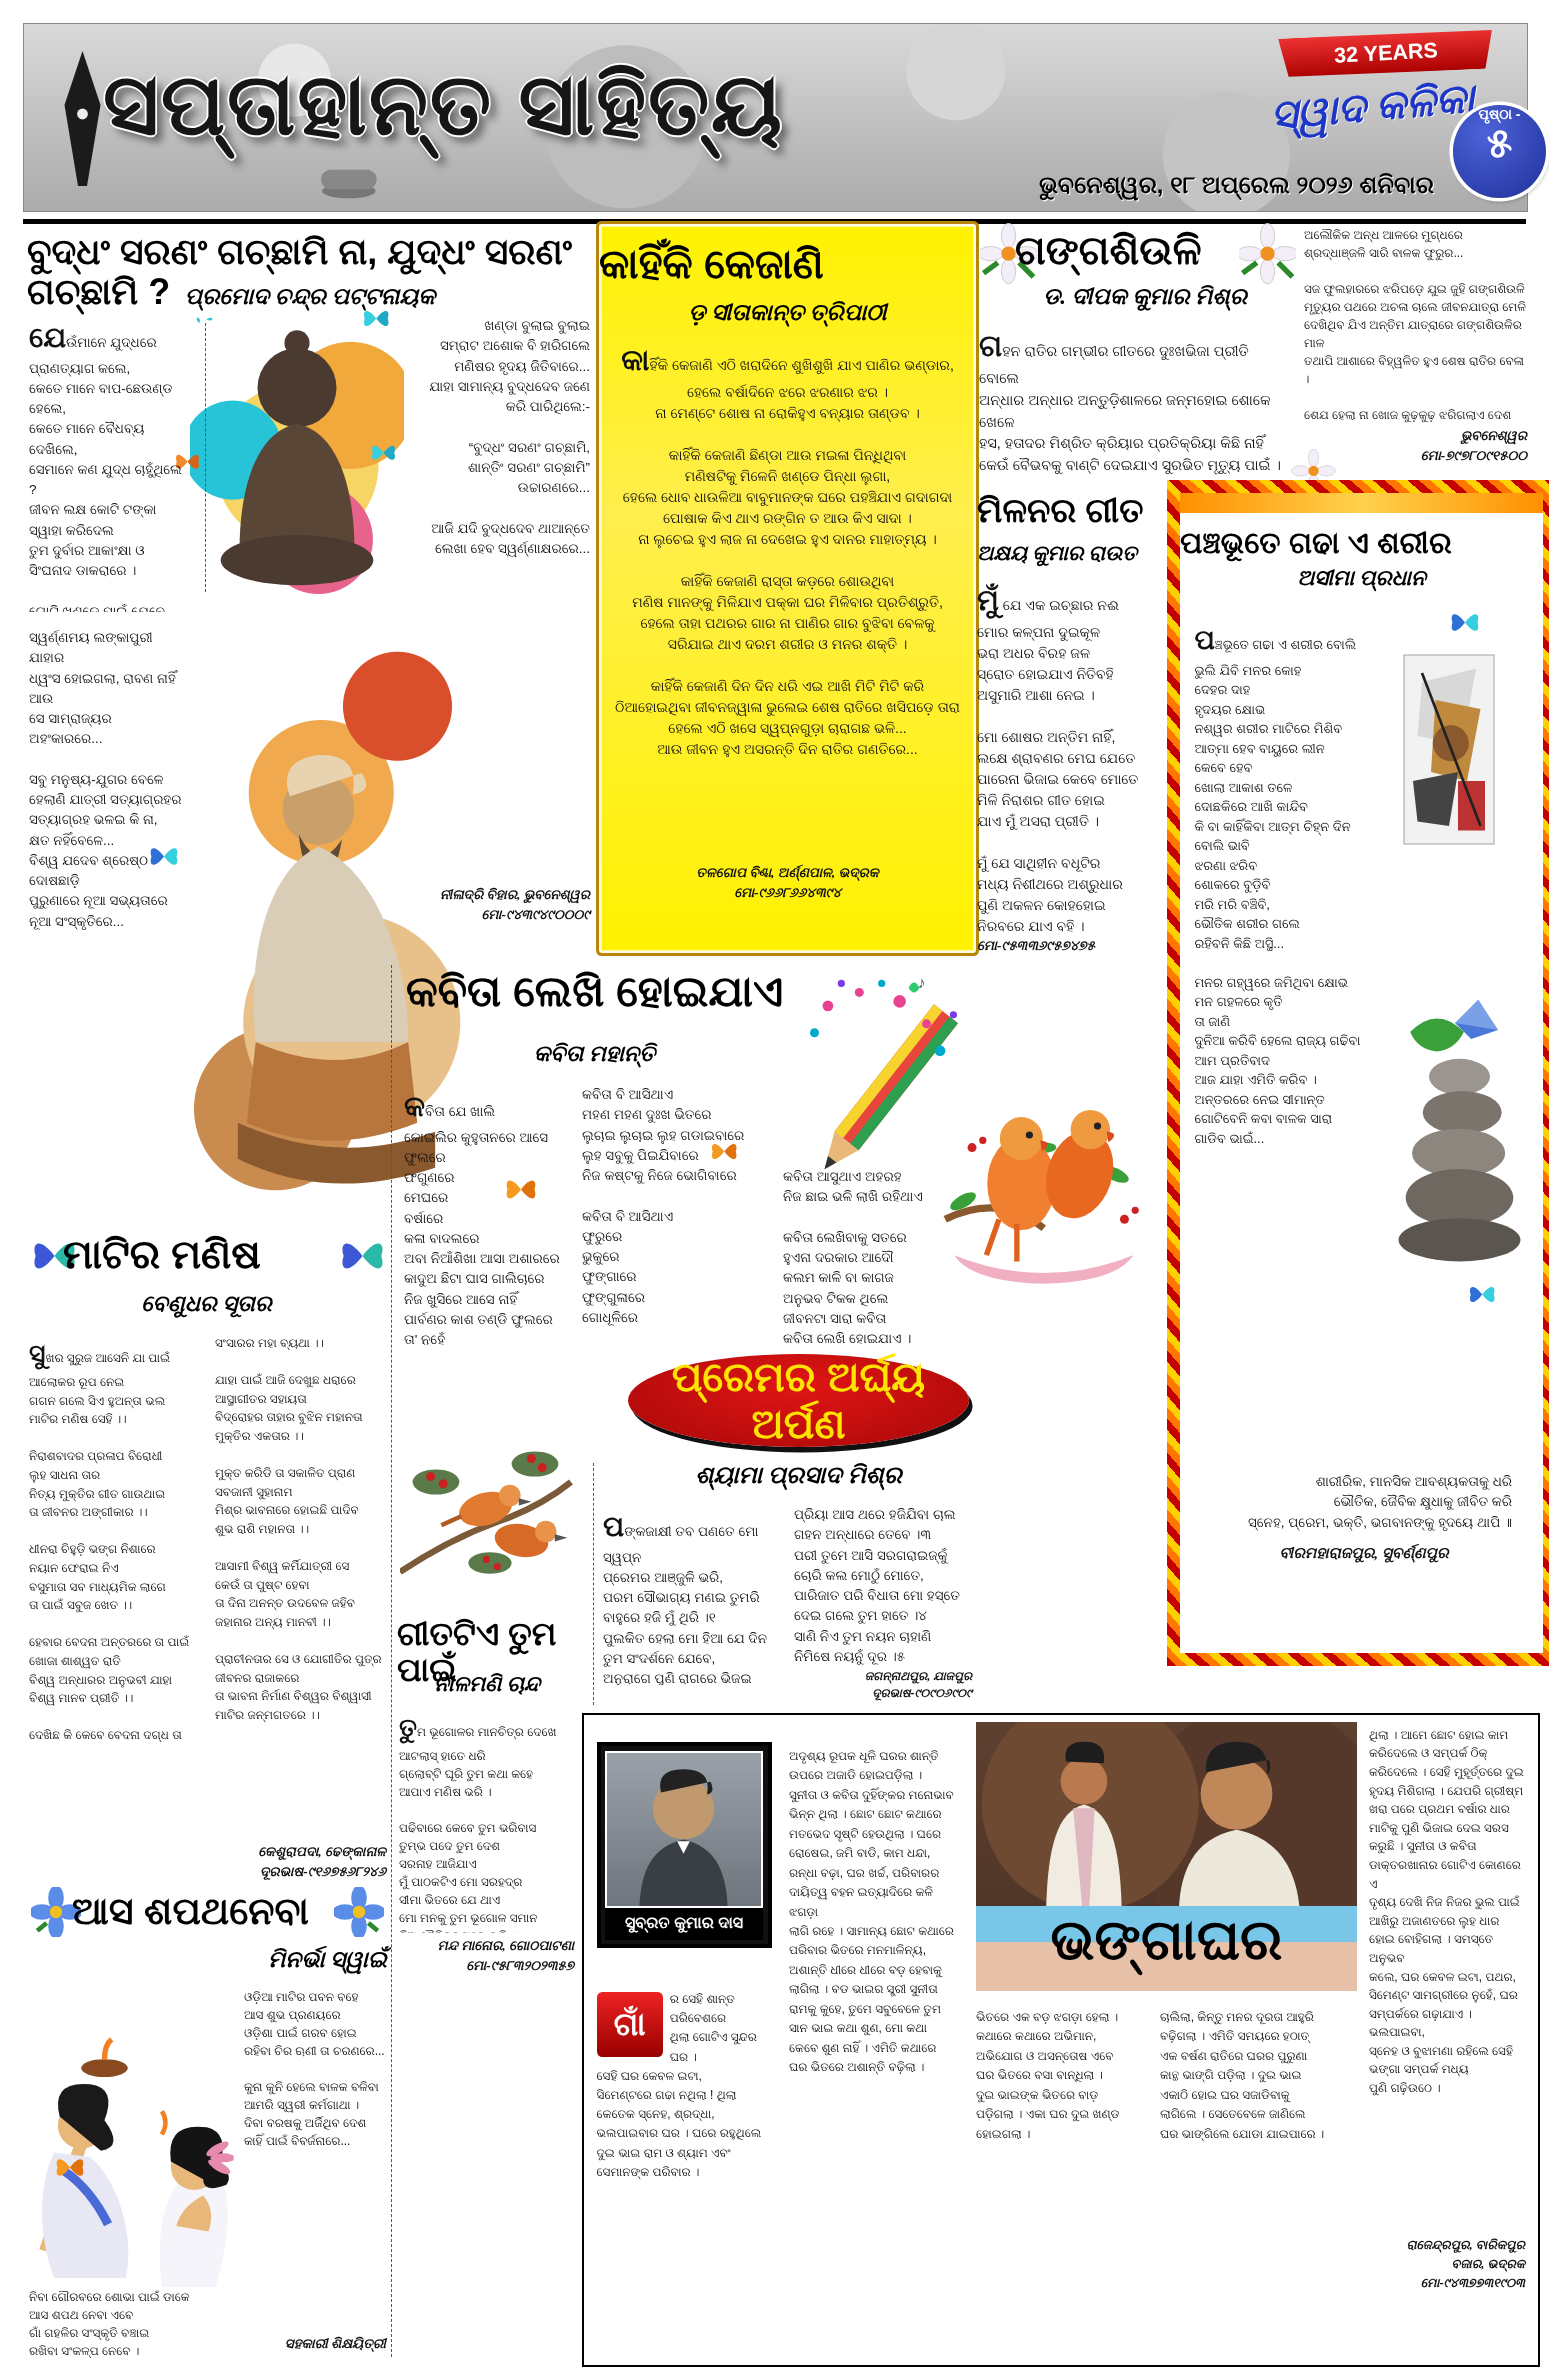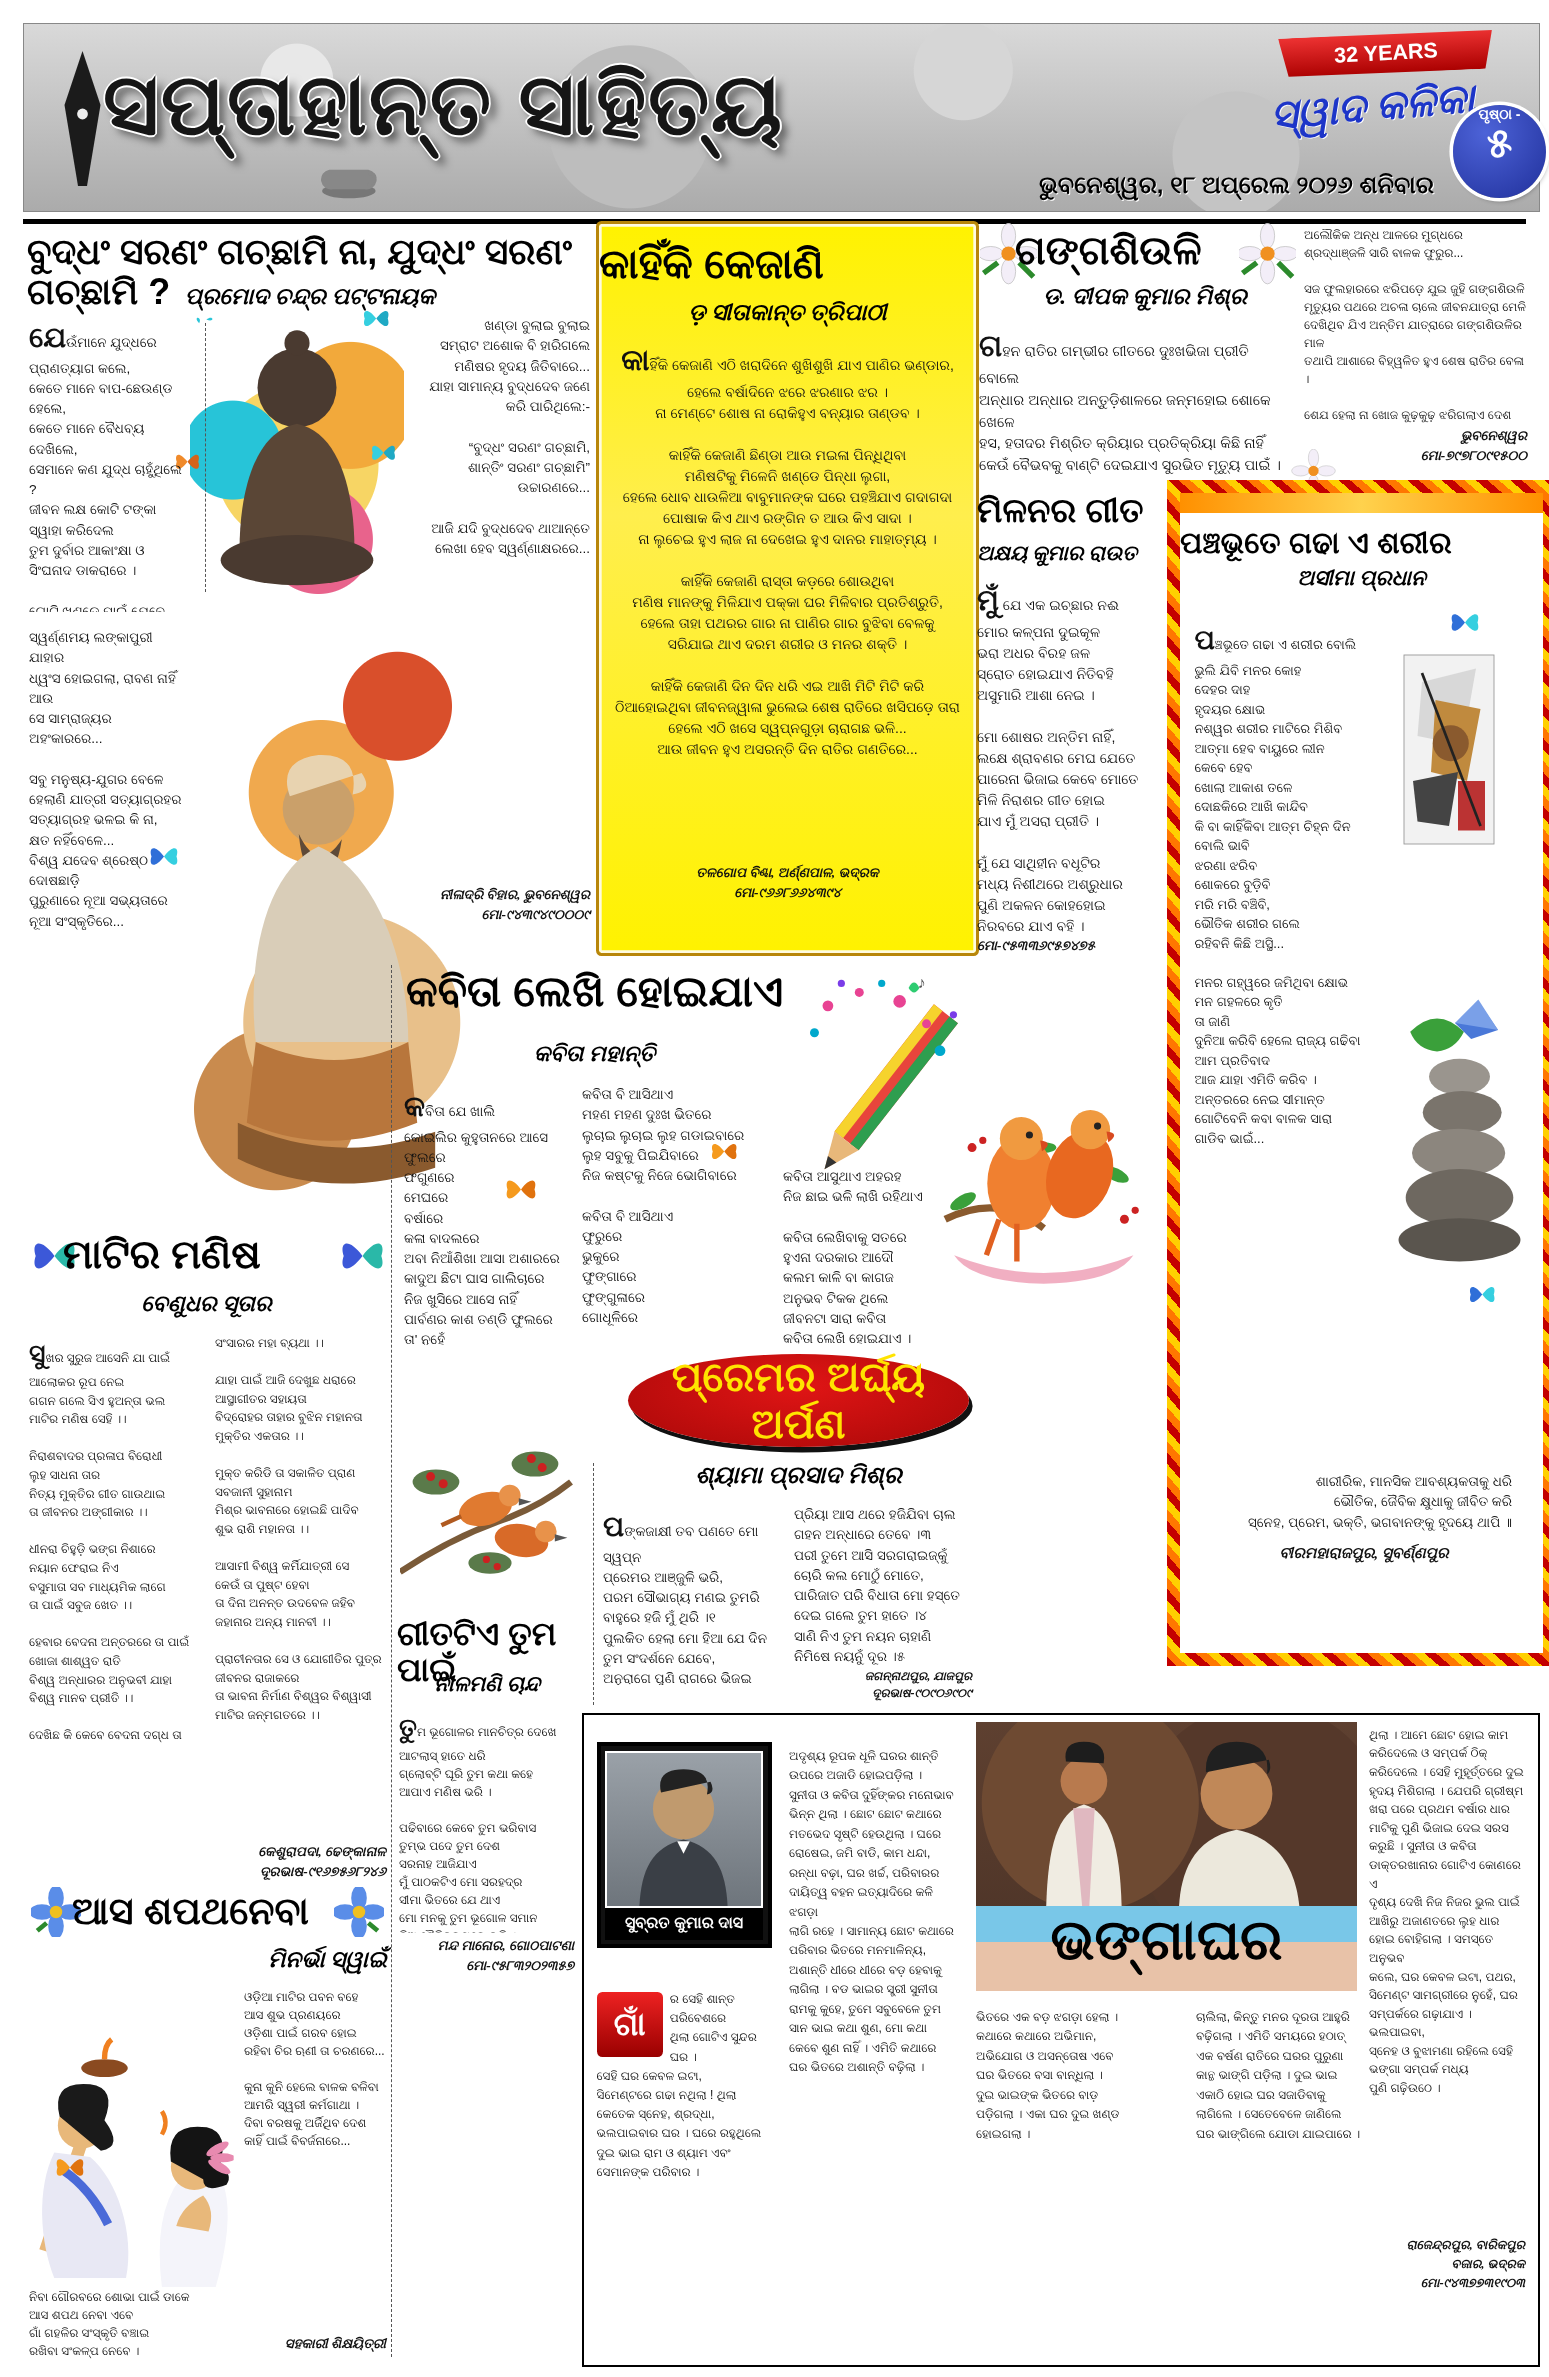--- a/index.html
+++ b/index.html
@@ -14,21 +14,21 @@
           text-align:right;font-size:13.5px;line-height:1.5;}
   .vsep{border-left:1.8px dashed #555;width:0;}
   .rule{background:#000;}
   
   #mast{background:
       radial-gradient(circle at 18% 30%, #e8e8e8 0 36px, transparent 37px),
       radial-gradient(circle at 40% 55%, #bdbdbd 0 81px, transparent 82px),
       radial-gradient(circle at 62% 25%, #d6d6d6 0 49px, transparent 50px),
       radial-gradient(circle at 80% 70%, #c4c4c4 0 63px, transparent 64px),
       linear-gradient(#d9d9d9,#ababab);
-      border:0.9px solid #888;padding-left:12px;}
+      border:0.9px solid #888;}
   #mast-title{font-weight:bold;font-size:86px;letter-spacing:1.8px;color:#161616;
       text-shadow:1.8px 0 #fff,-1.8px 0 #fff,0 1.8px #fff,0 -1.8px #fff,6.3px 6.3px 9px rgba(0,0,0,.55);}
   #ribbon{background:linear-gradient(#e33,#a00);color:#fff;font-weight:bold;font-size:21.5px;
       text-align:center;line-height:40px;transform:rotate(-3deg);
       clip-path:polygon(0 0,100% 6%,96% 100%,4% 94%);box-shadow:1.8px 2.7px 4.5px rgba(0,0,0,.4);}
   #logo-script{font-family:"Liberation Serif",serif;font-style:italic;font-weight:bold;
       font-size:41px;color:#1d35c8;text-shadow:0.9px 0.9px 0 #fff;transform:rotate(-5deg);}
   #page-badge{background:radial-gradient(circle at 35% 30%,#4d63d8,#20309b);border-radius:50%;
       color:#fff;text-align:center;box-shadow:0 0 0 3.6px #fff,1.8px 2.7px 5.4px rgba(0,0,0,.4);}
   #dateline{font-weight:bold;font-size:24px;color:#000;text-align:right;
@@ -436,21 +436,21 @@
         <circle cx="290" cy="80" r="40" fill="#c08858"></circle>
         <path d="M256 56 q-2 -34 34 -34 q38 0 34 36 q6 -4 2 -16" fill="#202020"></path>
         <path d="M290 120 C240 130 228 170 226 205 L360 205 C356 168 340 130 290 120 Z" fill="#ece8dc"></path>
       </svg>
       <div class="banner-blue" style="height:36px;"></div>
       <div class="banner-tan" style="height:49px;"></div>
       <div class="abs story-title" style="left:0;top:190px;width:381px;">ଭଙ୍ଗାଘର</div>
     </div>
 
     <div class="abs poem small" style="left:392px;top:293px;width:180px;height:341px;line-height:1.62;">ଭିତରେ ଏକ ବଡ଼ ଝଗଡ଼ା ହେଲା ।<br>କଥାରେ କଥାରେ ଅଭିମାନ,<br>ଅଭିଯୋଗ ଓ ଅସନ୍ତୋଷ ଏବେ<br>ଘର ଭିତରେ ବସା ବାନ୍ଧିଲା ।<br>ଦୁଇ ଭାଇଙ୍କ ଭିତରେ ବାଡ଼<br>ପଡ଼ିଗଲା । ଏକା ଘର ଦୁଇ ଖଣ୍ଡ<br>ହୋଇଗଲା ।</div>
-    <div class="abs poem small" style="left:612px;top:293px;width:180px;height:341px;line-height:1.62;">ଚାଲିଲା, କିନ୍ତୁ ମନର ଦୂରତା ଆହୁରି<br>ବଢ଼ିଗଲା । ଏମିତି ସମୟରେ ହଠାତ୍<br>ଏକ ବର୍ଷଣ ରାତିରେ ଘରର ପୁରୁଣା<br>କାନ୍ଥ ଭାଙ୍ଗି ପଡ଼ିଲା । ଦୁଇ ଭାଇ<br>ଏକାଠି ହୋଇ ଘର ସଜାଡିବାକୁ<br>ଲାଗିଲେ । ସେତେବେଳେ ଜାଣିଲେ<br>ଘର ଭାଙ୍ଗିଲେ ଯୋଡା ଯାଇପାରେ ।</div>
+    <div class="abs poem small" style="left:576px;top:293px;width:180px;height:341px;line-height:1.62;">ଚାଲିଲା, କିନ୍ତୁ ମନର ଦୂରତା ଆହୁରି<br>ବଢ଼ିଗଲା । ଏମିତି ସମୟରେ ହଠାତ୍<br>ଏକ ବର୍ଷଣ ରାତିରେ ଘରର ପୁରୁଣା<br>କାନ୍ଥ ଭାଙ୍ଗି ପଡ଼ିଲା । ଦୁଇ ଭାଇ<br>ଏକାଠି ହୋଇ ଘର ସଜାଡିବାକୁ<br>ଲାଗିଲେ । ସେତେବେଳେ ଜାଣିଲେ<br>ଘର ଭାଙ୍ଗିଲେ ଯୋଡା ଯାଇପାରେ ।</div>
 
     <div class="abs poem small" style="left:785px;top:10.8px;width:156px;height:503px;line-height:1.55;">ଥିଲା । ଆମେ ଛୋଟ ହୋଇ କାମ<br>କରିଦେଲେ ଓ ସମ୍ପର୍କ ଠିକ୍<br>କରିଦେଲେ । ସେହି ମୁହୂର୍ତ୍ତରେ ଦୁଇ<br>ହୃଦୟ ମିଶିଗଲା । ଯେପରି ଗ୍ରୀଷ୍ମ<br>ଖରା ପରେ ପ୍ରଥମ ବର୍ଷାର ଧାର<br>ମାଟିକୁ ପୁଣି ଭିଜାଇ ଦେଇ ସରସ<br>କରୁଛି । ସୁନୀତା ଓ କବିତା<br>ଡାକ୍ତରଖାନାର ଗୋଟିଏ କୋଣରେ ଏ<br>ଦୃଶ୍ୟ ଦେଖି ନିଜ ନିଜର ଭୁଲ ପାଇଁ<br>ଆଖିରୁ ଅଜାଣତରେ ଲୁହ ଧାର<br>ହୋଇ ବୋହିଗଲା । ସମସ୍ତେ ଅନୁଭବ<br>କଲେ, ଘର କେବଳ ଇଟା, ପଥର,<br>ସିମେଣ୍ଟ ସାମଗ୍ରୀରେ ନୁହେଁ, ଘର<br>ସମ୍ପର୍କରେ ଗଢ଼ାଯାଏ । ଭଲପାଇବା,<br>ସ୍ନେହ ଓ ବୁଝାମଣା ରହିଲେ ସେହି<br>ଭଙ୍ଗା ସମ୍ପର୍କ ମଧ୍ୟ<br>ପୁଣି ଗଢ଼ିଉଠେ ।</div>
     <div class="abs credit" style="left:785px;top:521px;width:156px;font-size:12.6px;">ରାଜେନ୍ଦ୍ରପୁର, ବାରିକପୁର<br>ବଜାର, ଭଦ୍ରକ<br>ମୋ-୯୪୩୭୭୩୧୯୦୩</div>
   </div>
 
   <div class="abs vsep" style="left:593px;top:1463px;height:242px;"></div>
   <div class="abs vsep" style="left:205px;top:323px;height:269px;"></div>
 
 </div>
 

